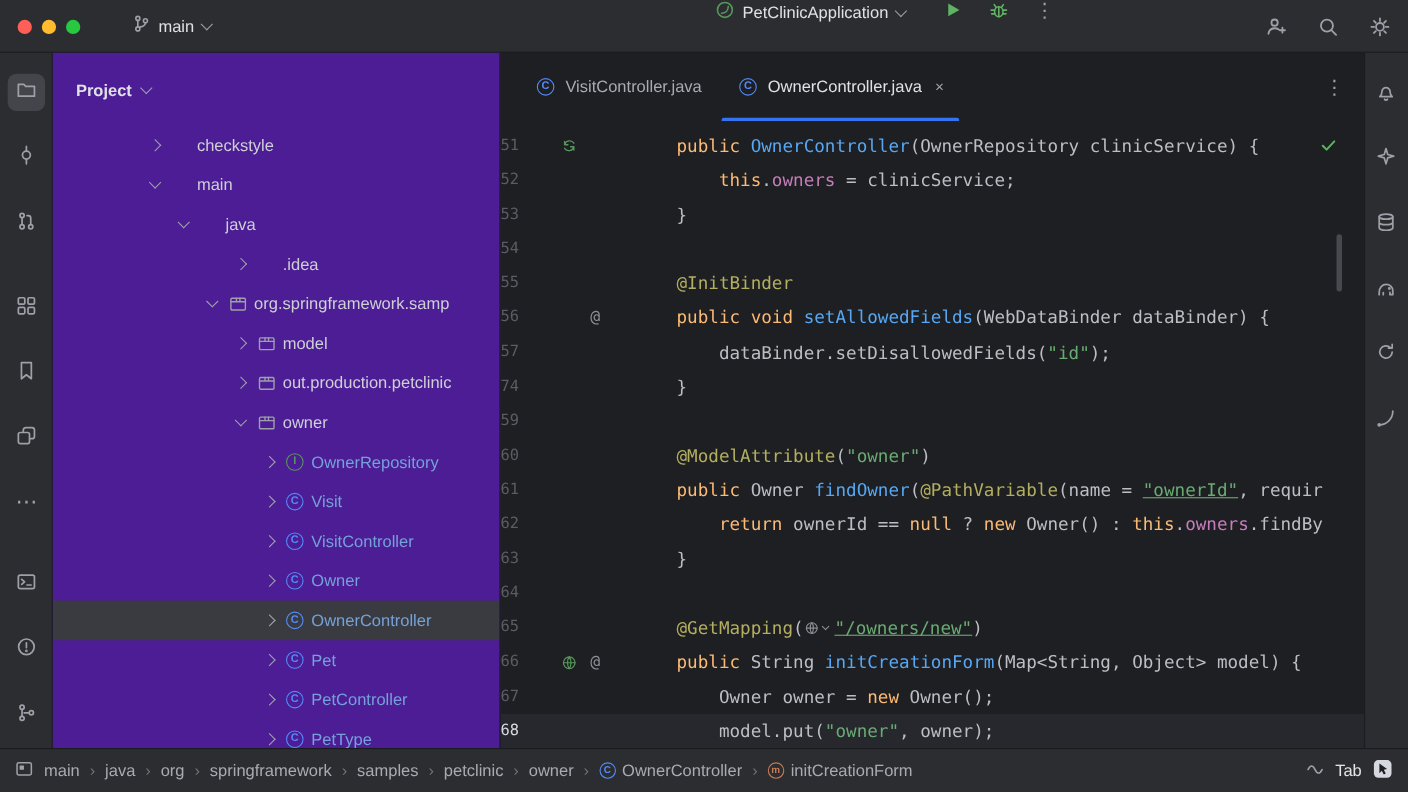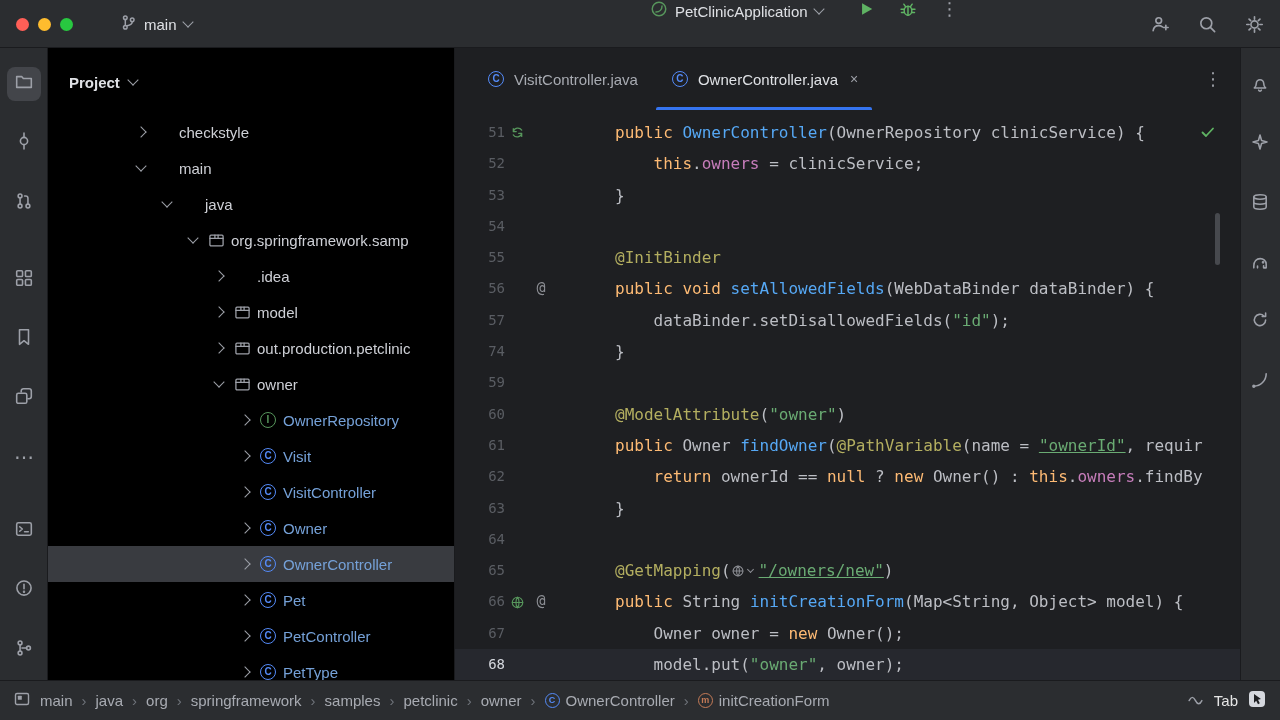--- a/index.html
+++ b/index.html
@@ -31,21 +31,21 @@
   .left-strip{position:absolute;left:0;top:48px;width:48px;bottom:40px;background:#2B2D30;
               border-right:1px solid #1A1B1E;box-sizing:border-box;}
   .strip-btn{position:absolute;left:7px;width:34px;height:34px;border-radius:8px;display:flex;
              align-items:center;justify-content:center;}
   .strip-btn.active{background:#43454A;}
   .right-strip{position:absolute;right:0;top:48px;width:40px;bottom:40px;background:#2B2D30;
                border-left:1px solid #1A1B1E;box-sizing:border-box;}
   .right-strip .strip-btn{left:3px;width:32px;height:32px;}
   .txt-icon{color:#9DA0A8;font-size:20px;line-height:1;}
   
-  .project-panel{position:absolute;left:48px;top:48px;width:407px;bottom:40px;background:#000000;
+  .project-panel{position:absolute;left:48px;top:48px;width:407px;bottom:40px;background:#4c1d95;
                  border-right:1px solid #1A1B1E;box-sizing:border-box;overflow:hidden;}
   .panel-header{height:66px;box-sizing:border-box;display:flex;align-items:center;gap:9px;
                 padding:14px 0 12px 21px;font-size:15px;font-weight:600;color:#DFE1E5;}
   .trow{display:flex;align-items:center;gap:5px;height:36px;box-sizing:border-box;font-size:15px;
         white-space:nowrap;cursor:default;}
   .trow.selected{background:#393B40;}
   .chevwrap{width:16px;height:16px;display:inline-flex;align-items:center;justify-content:center;flex:none;}
   .ticon{width:20px;height:18px;display:inline-flex;align-items:center;justify-content:center;flex:none;}
   .tlabel{color:#CED0D6;}
   .tlabel.cls{color:#75A1D8;}
@@ -66,21 +66,21 @@
   .tab.active{color:#DFE1E5;}
   .tab.active::after{content:'';position:absolute;left:2px;right:2px;bottom:0;height:3px;
                      background:#3574F0;border-radius:2px 2px 0 0;}
   .tab-close{color:#9DA0A8;font-size:14px;margin-left:4px;}
   .tab-kebab{margin-left:auto;display:flex;align-items:center;padding-right:18px;color:#9DA0A8;
              font-size:18px;}
   .code-area{position:absolute;left:0;top:62px;right:0;bottom:0;overflow:hidden;padding-top:7px;
              font-family:"DejaVu Sans Mono",monospace;}
   .cl{display:flex;height:31.3px;line-height:31.3px;white-space:pre;}
   .cl.current{background:#26282E;}
-  .lnum{width:50px;flex:none;text-align:right;color:#5A5D63;font-size:14px;}
+  .lnum{width:50px;flex:none;text-align:left;color:#5A5D63;font-size:14px;}
   .cl.current .lnum{color:#D5D8DE;}
   .gslot{width:24px;flex:none;display:flex;align-items:center;justify-content:center;}
   .ctext{margin-left:62px;font-size:16px;}
   .t-k{color:#fdba74}.t-d{color:#56A8F5}.t-a{color:#B3AE60}.t-s{color:#6AAB73}
   .t-su{color:#6AAB73;text-decoration:underline;}
   .t-f{color:#C77DBB}.t-p{color:#BCBEC4}
   .g-at{color:#8C8E94;font-size:15px;font-family:"DejaVu Sans Mono",monospace;}
   .wicon{display:inline-flex;align-items:center;gap:3px;margin-right:6px;vertical-align:-2px;}
   .inspect-check{position:absolute;right:24px;top:76px;}
   .scroll-thumb{position:absolute;right:20px;top:165px;width:5px;height:52px;background:#47494E;
@@ -255,40 +255,40 @@
         </div>
         <div class="trow" style="padding-left: 111px;">
           <span class="chevwrap">
             <span class="chev down"></span>
           </span>
           <span class="ticon">
             <svg viewBox="0 0 16 16" width="17" height="17" fill="none" stroke="#9DA0A8" stroke-width="1.2" stroke-linecap="round" stroke-linejoin="round"></svg>
           </span>
           <span class="tlabel">java</span>
         </div>
+        <div class="trow" style="padding-left: 163px;">
+          <span class="chevwrap">
+            <span class="chev right"></span>
+          </span>
+          <span class="ticon">
+            <svg viewBox="0 0 16 16" width="17" height="17" fill="none" stroke="#9DA0A8" stroke-width="1.2" stroke-linecap="round" stroke-linejoin="round"></svg>
+          </span>
+          <span class="tlabel">.idea</span>
+        </div>
         <div class="trow" style="padding-left: 137px;">
           <span class="chevwrap">
             <span class="chev down"></span>
           </span>
           <span class="ticon">
             <svg viewBox="0 0 16 16" width="17" height="17" fill="none" stroke="#9DA0A8" stroke-width="1.2" stroke-linecap="round" stroke-linejoin="round">
               <rect x="1.8" y="3" width="12.4" height="10" rx="1"></rect>
               <path d="M1.8 6h12.4M6.5 3v3M9.5 3v3"></path>
             </svg>
           </span>
           <span class="tlabel">org.springframework.samp</span>
-        </div>
-        <div class="trow" style="padding-left: 163px;">
-          <span class="chevwrap">
-            <span class="chev right"></span>
-          </span>
-          <span class="ticon">
-            <svg viewBox="0 0 16 16" width="17" height="17" fill="none" stroke="#9DA0A8" stroke-width="1.2" stroke-linecap="round" stroke-linejoin="round"></svg>
-          </span>
-          <span class="tlabel">.idea</span>
         </div>
         <div class="trow" style="padding-left: 163px;">
           <span class="chevwrap">
             <span class="chev right"></span>
           </span>
           <span class="ticon">
             <svg viewBox="0 0 16 16" width="17" height="17" fill="none" stroke="#9DA0A8" stroke-width="1.2" stroke-linecap="round" stroke-linejoin="round">
               <rect x="1.8" y="3" width="12.4" height="10" rx="1"></rect>
               <path d="M1.8 6h12.4M6.5 3v3M9.5 3v3"></path>
             </svg>

